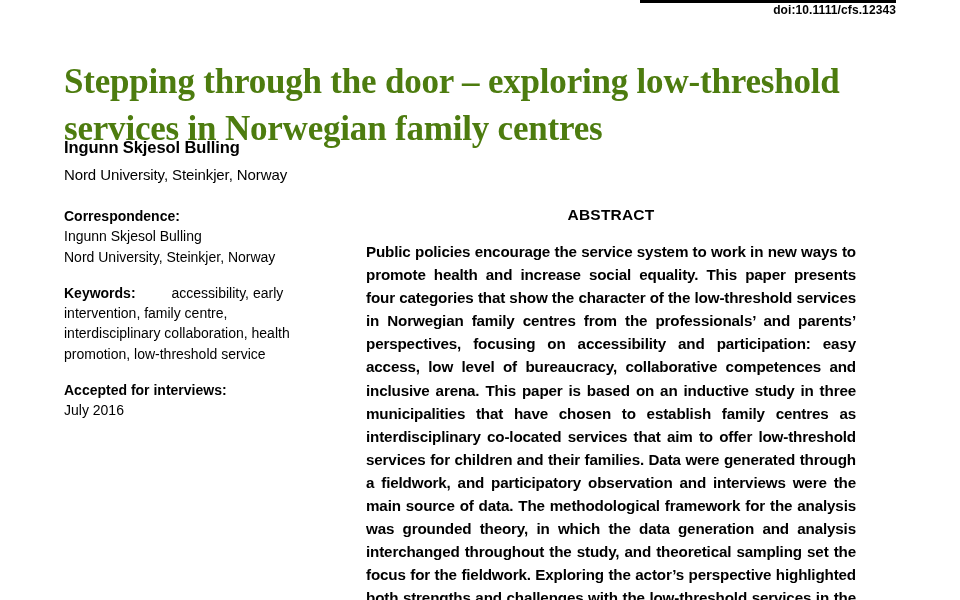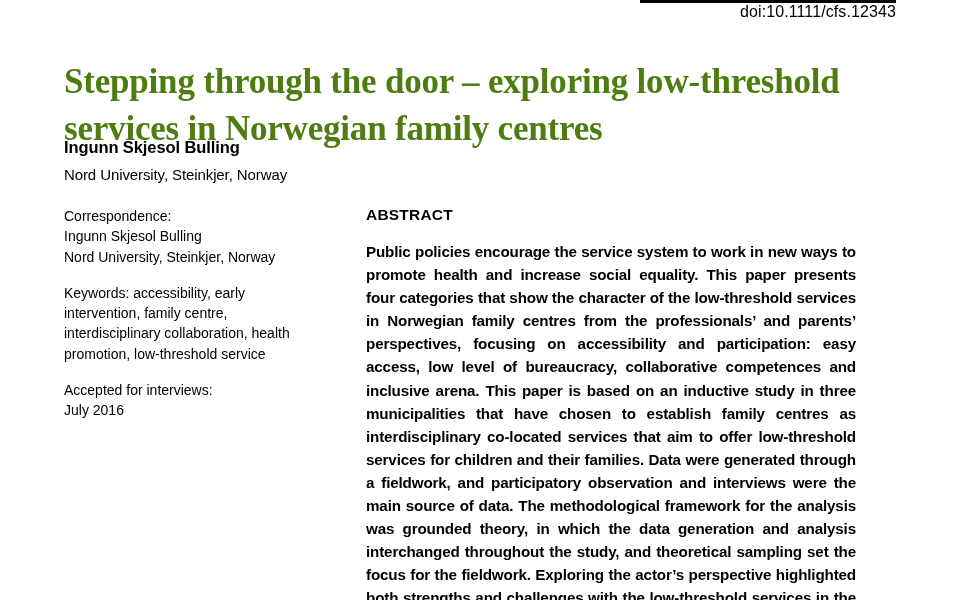--- a/index.html
+++ b/index.html
@@ -26,23 +26,24 @@
     top: 0px;
     width: 256px;
     height: 3px;
     background: #000000;
   }
   .doi {
     position: absolute;
     right: 64px;
     top: 3px;
     font-family: "Liberation Sans", sans-serif;
-    font-size: 16px;
+    font-size: 12px;
     letter-spacing: 0.1px;
     color: #000000;
+    font-weight: bold;
   }
   .title {
     position: absolute;
     left: 64px;
     top: 36px;
     width: 800px;
     font-family: "Liberation Serif", serif;
     font-weight: bold;
     font-size: 35px;
     line-height: 1.33;
@@ -72,43 +73,45 @@
     top: 206px;
     width: 250px;
     font-family: "Liberation Sans", sans-serif;
     font-size: 14px;
     line-height: 1.45;
   }
   .block {
     margin-bottom: 16px;
   }
   .block .hd {
-    font-weight: normal;
+    font-weight: bold;
   }
   .block .ln {
     display: block;
   }
   .kw .hd {
-    font-weight: normal;
+    font-weight: bold;
   }
   .kw-body {
     display: inline;
+    margin-left: 32px;
   }
   .right-col {
     position: absolute;
     left: 366px;
     top: 206px;
     width: 490px;
   }
   .abstract-head {
     font-family: "Liberation Sans", sans-serif;
     font-weight: bold;
     font-size: 15.5px;
     letter-spacing: 0.2px;
     margin-bottom: 16px;
+    text-align: center;
   }
   .abstract-body {
     font-family: "Liberation Sans", sans-serif;
     font-weight: bold;
     font-size: 15.2px;
     line-height: 1.52;
     text-align: justify;
     letter-spacing: -0.15px;
     color: #000000;
   }

